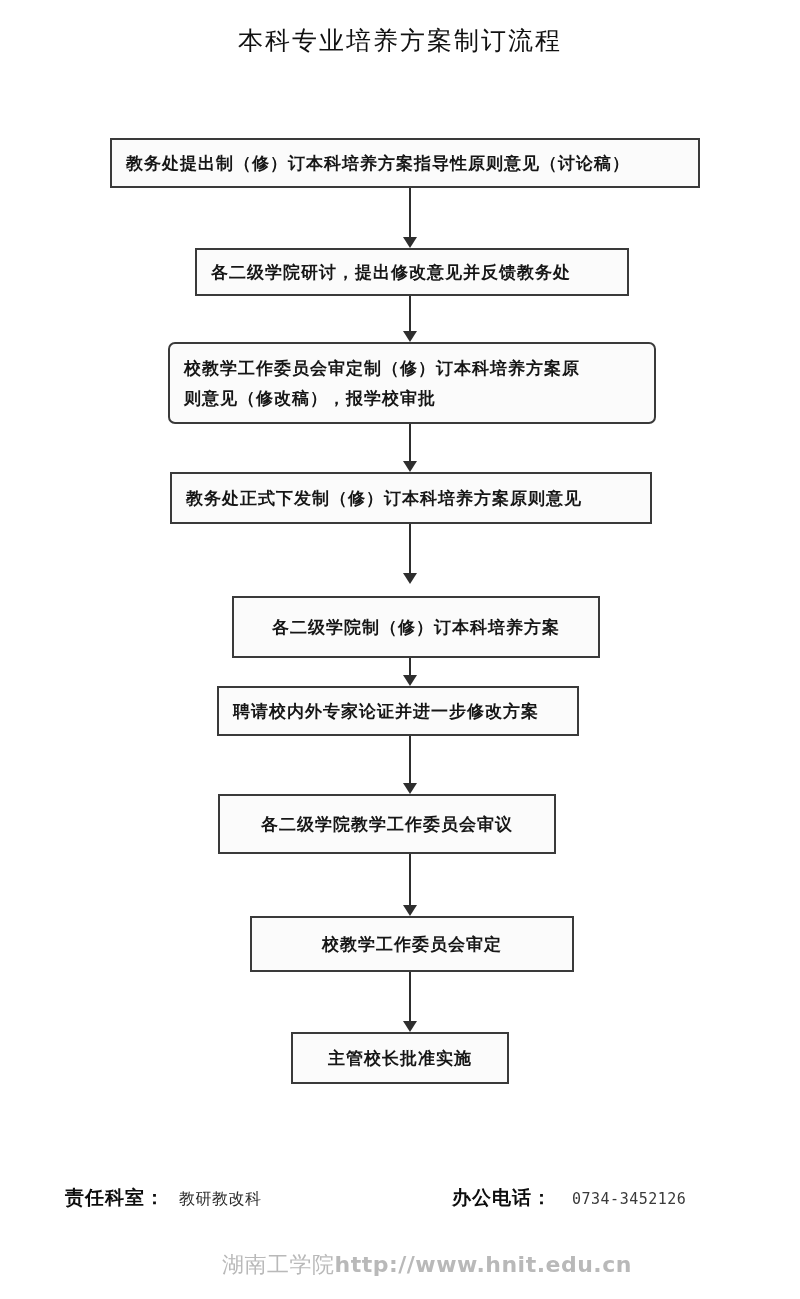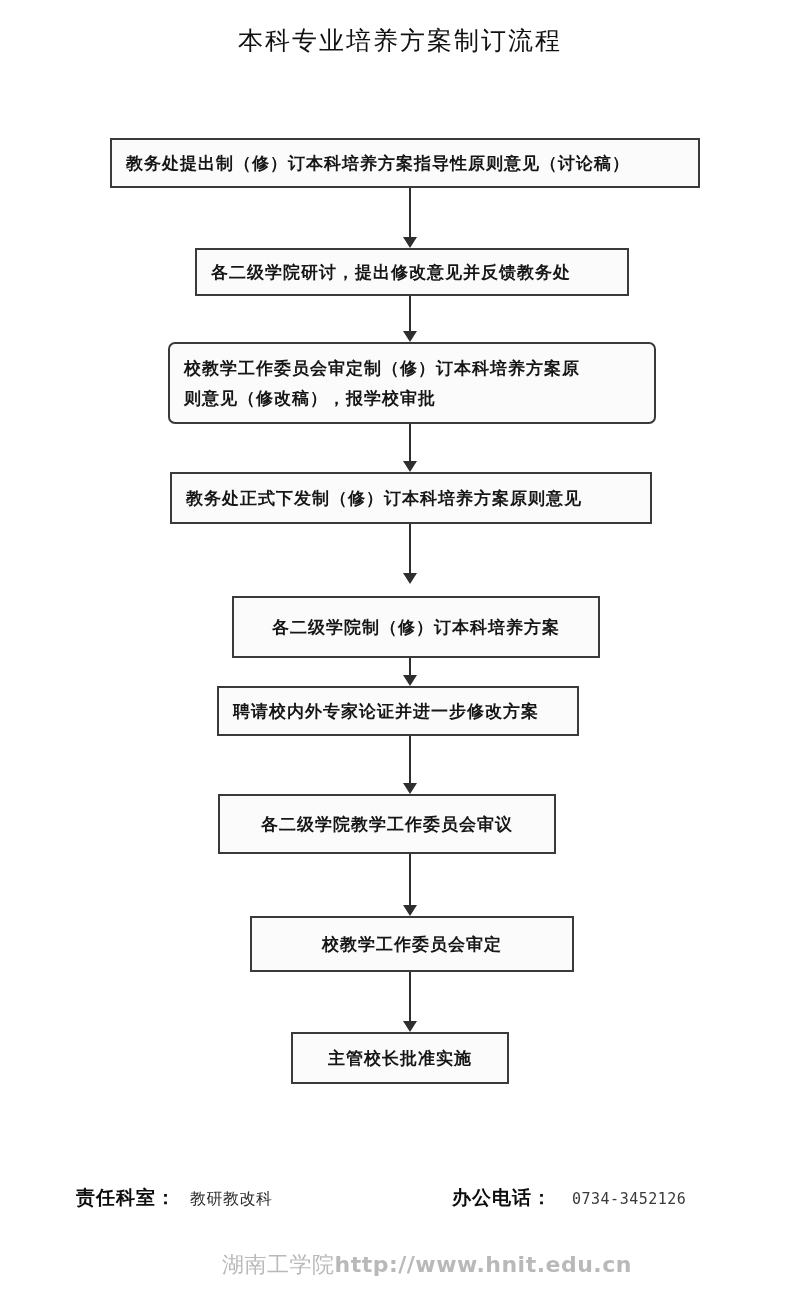--- a/index.html
+++ b/index.html
@@ -96,21 +96,21 @@
     top: 1185px;
     width: 800px;
     height: 40px;
   }
   .footer-block {
     position: absolute;
     display: flex;
     align-items: baseline;
     white-space: nowrap;
   }
-  .footer-dept  { left: 76px;  top: 0; }
+  .footer-dept  { left: 65px;  top: 0; }
   .footer-phone { left: 452px; top: 0; }
   .footer-label {
     font-size: 19px;
     font-weight: 700;
     letter-spacing: 1px;
     color: #0d0d0d;
   }
   .footer-value {
     font-size: 16px;
     font-weight: 400;

